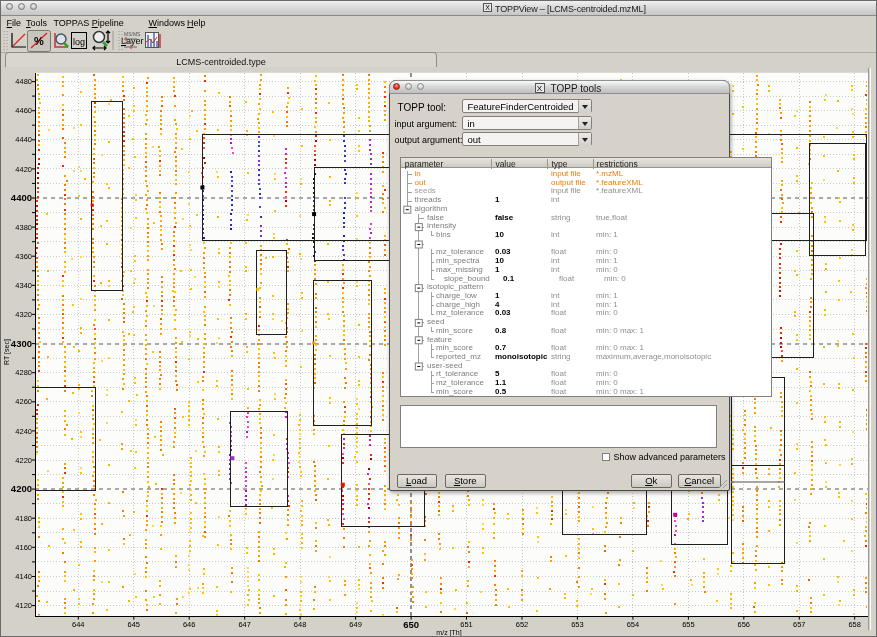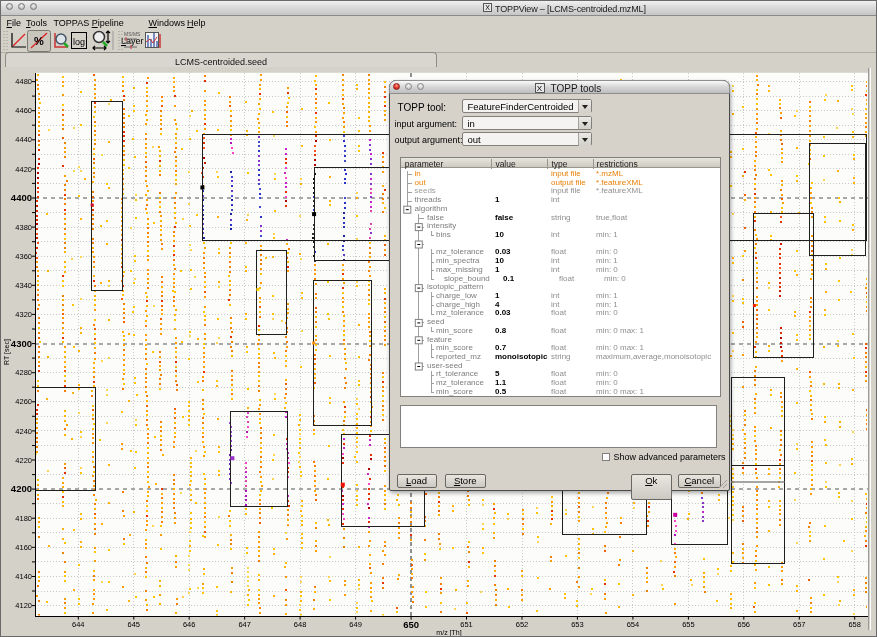--- a/index.html
+++ b/index.html
@@ -72,21 +72,21 @@
       <line x1="148" y1="47" x2="148" y2="35"></line>
       <line x1="151" y1="47" x2="151" y2="39"></line>
       <line x1="154" y1="47" x2="154" y2="33"></line>
       <line x1="157" y1="47" x2="157" y2="41"></line>
     </g>
 <path d="M146 42 l4 -3 l3 4 l4 -6" fill="none" stroke="#c33" stroke-width="1"></path>
 <line x1="160" y1="34" x2="160" y2="48" stroke="#c33" stroke-width="1.5"></line>
 </svg>
 
 <div class="abs" style="left:0;top:51px;width:877px;height:19px;border-bottom:1px solid #8e8c87">
-  <div class="abs" style="left:5px;top:1px;width:432px;height:18px;background:#d9d6cf;border:1px solid #8e8c87;border-bottom:none;border-radius:4px 4px 0 0;font-size:9px;text-align:center;line-height:18px;color:#111">LCMS-centroided.seed</div>
+  <div class="abs" style="left:5px;top:1px;width:432px;height:18px;background:#d9d6cf;border:1px solid #8e8c87;border-bottom:none;border-radius:4px 4px 0 0;font-size:9px;text-align:center;line-height:18px;color:#111">LCMS-centroided.type</div>
 </div>
 
 <svg width="877" height="570" viewBox="0 67 877 570" style="position:absolute;left:0;top:67px" font-family="Liberation Sans, sans-serif">
 <rect x="0" y="67" width="877" height="570" fill="#d4d1c9"></rect>
 <rect x="35.0" y="72.8" width="833.0" height="543.8000000000001" fill="#fcfcfb"></rect>
 <g shape-rendering="crispEdges">
 <line x1="78.3" y1="72.8" x2="78.3" y2="616.6" stroke="#c9c9c9" stroke-width="1" stroke-dasharray="1 2"></line>
 <line x1="133.8" y1="72.8" x2="133.8" y2="616.6" stroke="#c9c9c9" stroke-width="1" stroke-dasharray="1 2"></line>
 <line x1="189.2" y1="72.8" x2="189.2" y2="616.6" stroke="#c9c9c9" stroke-width="1" stroke-dasharray="1 2"></line>
 <line x1="244.7" y1="72.8" x2="244.7" y2="616.6" stroke="#c9c9c9" stroke-width="1" stroke-dasharray="1 2"></line>
@@ -304,21 +304,21 @@
   <div class="abs" style="left:72px;top:18px;width:130px;height:14px;background:#f4f3f1;border:1px solid #82807c;border-radius:2px;font-size:9.5px;line-height:13px;padding-left:5px">FeatureFinderCentroided<div class="abs" style="right:0;top:0;width:13px;height:12.5px;border-left:1px solid #a3a19d;background:linear-gradient(#eceae6,#d2cfc9)">
         <div class="abs" style="left:3.5px;top:5px;width:0;height:0;border-left:3px solid transparent;border-right:3px solid transparent;border-top:4px solid #222"></div>
       </div></div>
   <div class="abs" style="left:72px;top:34.5px;width:130px;height:14px;background:#f4f3f1;border:1px solid #82807c;border-radius:2px;font-size:9.5px;line-height:13px;padding-left:5px">in<div class="abs" style="right:0;top:0;width:13px;height:12.5px;border-left:1px solid #a3a19d;background:linear-gradient(#eceae6,#d2cfc9)">
         <div class="abs" style="left:3.5px;top:5px;width:0;height:0;border-left:3px solid transparent;border-right:3px solid transparent;border-top:4px solid #222"></div>
       </div></div>
   <div class="abs" style="left:72px;top:51px;width:130px;height:14px;background:#f4f3f1;border:1px solid #82807c;border-radius:2px;font-size:9.5px;line-height:13px;padding-left:5px">out<div class="abs" style="right:0;top:0;width:13px;height:12.5px;border-left:1px solid #a3a19d;background:linear-gradient(#eceae6,#d2cfc9)">
         <div class="abs" style="left:3.5px;top:5px;width:0;height:0;border-left:3px solid transparent;border-right:3px solid transparent;border-top:4px solid #222"></div>
       </div></div>
 
-  <div class="abs" style="left:10.2px;top:75.5px;width:321px;height:240.5px;background:#fff;border:1px solid #82807c;font-size:8px;overflow:hidden">
+  <div class="abs" style="left:10.2px;top:75.5px;width:372px;height:240.5px;background:#fff;border:1px solid #82807c;font-size:8px;overflow:hidden">
     <div class="abs" style="left:0;top:0;width:100%;height:10.5px;background:linear-gradient(#e8e5dd,#cdcac2);border-bottom:1px solid #98958d;font-size:8.5px;color:#1a1a1a">
       <span class="abs" style="left:4px;top:1px">parameter</span>
       <span class="abs" style="left:90.7px;top:1px;border-left:1px solid #98958d;padding-left:3px;height:10.5px">value</span>
       <span class="abs" style="left:146.7px;top:1px;border-left:1px solid #98958d;padding-left:3px;height:10.5px">type</span>
       <span class="abs" style="left:191.9px;top:1px;border-left:1px solid #98958d;padding-left:3px;height:10.5px">restrictions</span>
     </div>
     <svg width="317" height="241" style="position:absolute;left:0;top:0">
 <line x1="6.3" y1="12.9" x2="6.3" y2="51.7" stroke="#a0a0a0" stroke-width="1" shape-rendering="crispEdges"></line>
 <line x1="6.3" y1="16.9" x2="11.3" y2="16.9" stroke="#a0a0a0" stroke-width="1" shape-rendering="crispEdges"></line>
 <line x1="6.3" y1="25.6" x2="11.3" y2="25.6" stroke="#a0a0a0" stroke-width="1" shape-rendering="crispEdges"></line>
@@ -497,18 +497,18 @@
       </div>
   </div>
 
   <div class="abs" style="left:10.2px;top:323.5px;width:317.3px;height:43.5px;background:#fff;border:1px solid #82807c"></div>
 
   <div class="abs" style="left:212px;top:371.5px;width:8px;height:8px;background:#fdfdfd;border:1px solid #82807c"></div>
   <div class="abs" style="left:224px;top:370.5px;font-size:9px;color:#000;white-space:nowrap">Show advanced parameters</div>
 
   <div class="abs" style="left:7px;top:393px;width:40px;height:13.5px;background:linear-gradient(#e9e6df,#ccc9c2);border:1px solid #6a6863;border-radius:2px;font-size:9.5px;text-align:center;line-height:12.5px;color:#000"><u>L</u>oad</div>
   <div class="abs" style="left:55.5px;top:393px;width:40.5px;height:13.5px;background:linear-gradient(#e9e6df,#ccc9c2);border:1px solid #6a6863;border-radius:2px;font-size:9.5px;text-align:center;line-height:12.5px;color:#000"><u>S</u>tore</div>
-  <div class="abs" style="left:241.5px;top:393px;width:40.5px;height:26px;background:linear-gradient(#e9e6df,#ccc9c2);border:1px solid #6a6863;border-radius:2px;font-size:9.5px;text-align:center;line-height:12.5px;color:#000"><u>O</u>k</div>
+  <div class="abs" style="left:241.5px;top:393px;width:40.5px;height:14px;background:linear-gradient(#e9e6df,#ccc9c2);border:1px solid #6a6863;border-radius:2px;font-size:9.5px;text-align:center;line-height:12.5px;color:#000"><u>O</u>k</div>
   <div class="abs" style="left:288px;top:393px;width:43.5px;height:13.5px;background:linear-gradient(#e9e6df,#ccc9c2);border:1px solid #6a6863;border-radius:2px;font-size:9.5px;text-align:center;line-height:12.5px;color:#000"><u>C</u>ancel</div>
 
   <svg class="abs" style="right:1px;bottom:1px" width="10" height="10">
       <path d="M9 1 L1 9 M9 5 L5 9" stroke="#9a9a9a" stroke-width="1" fill="none"></path>
     </svg>
 </div>
 </body></html>

